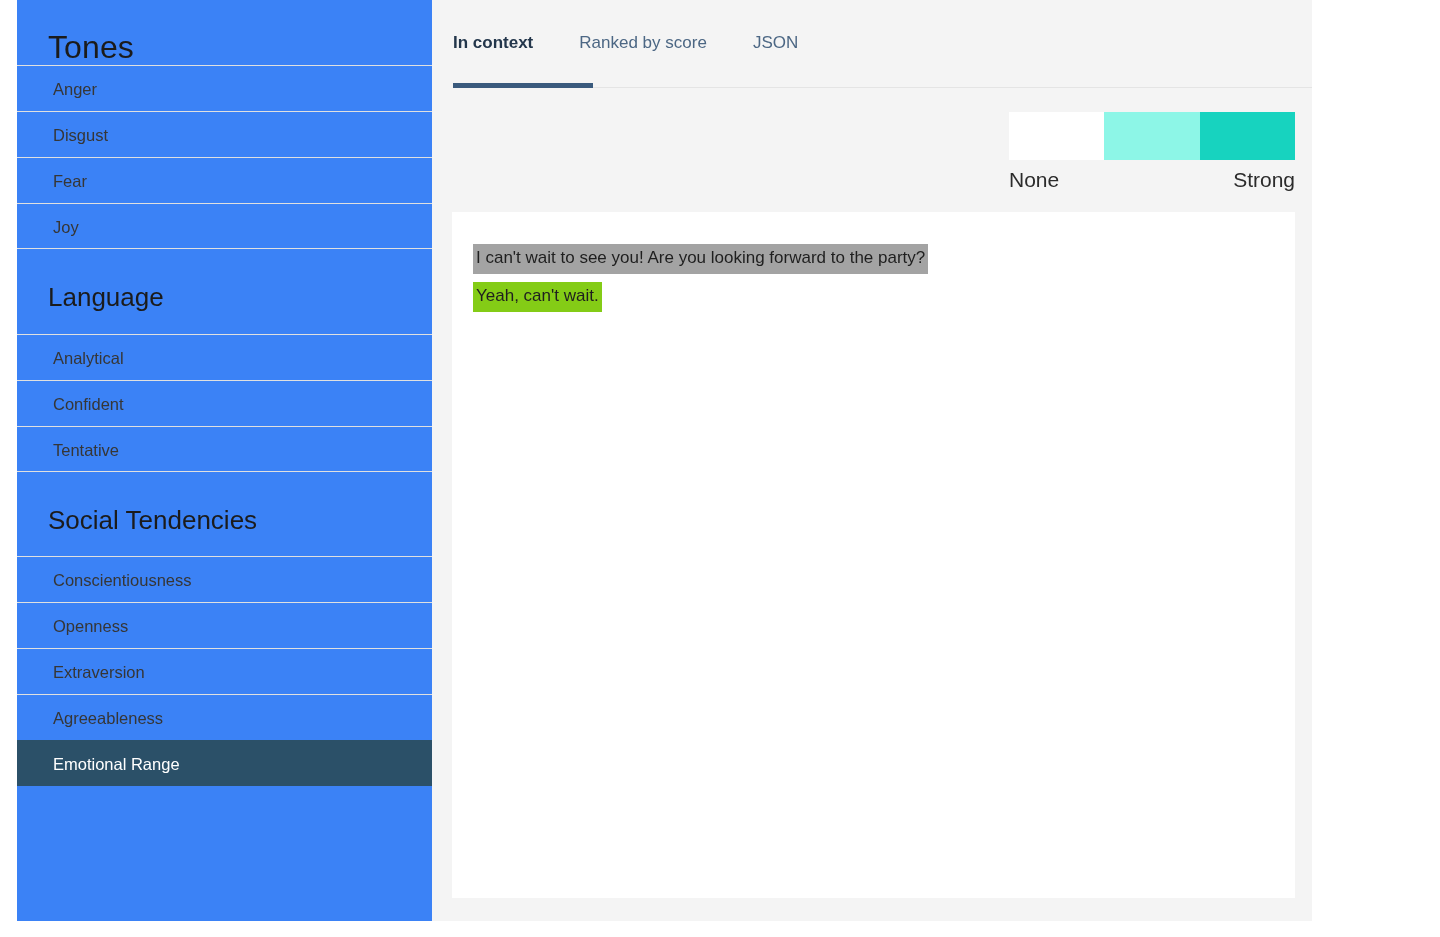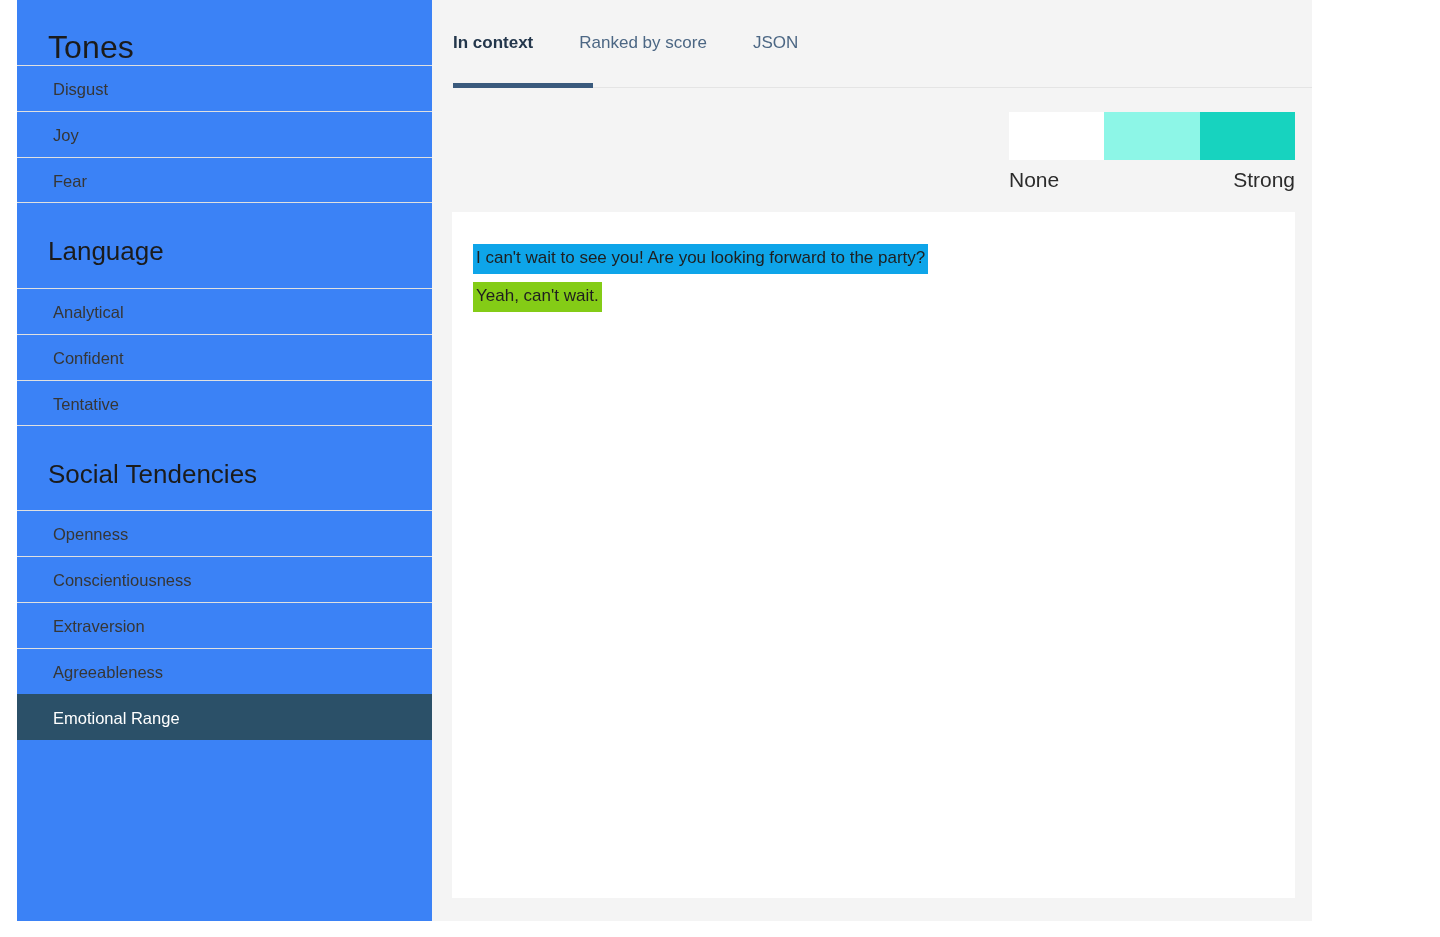--- a/index.html
+++ b/index.html
@@ -177,36 +177,37 @@
 </style>
 <style>.tab.active::after{background:#3a5a7d;}</style></head>
 <body>
 
 <div class="app">
 
   <aside class="sidebar">
     <div class="sidebar-title">Tones</div>
 
     <ul class="tone-list">
+      <li class="tone-item">Anger</li>
       <li class="tone-item">Disgust</li>
+      <li class="tone-item">Fear</li>
       <li class="tone-item">Joy</li>
-      <li class="tone-item">Fear</li>
     </ul>
 
     <div class="section-head spaced">Language</div>
     <ul class="tone-list">
       <li class="tone-item">Analytical</li>
       <li class="tone-item">Confident</li>
       <li class="tone-item">Tentative</li>
     </ul>
 
     <div class="section-head spaced">Social Tendencies</div>
     <ul class="tone-list">
+      <li class="tone-item">Conscientiousness</li>
       <li class="tone-item">Openness</li>
-      <li class="tone-item">Conscientiousness</li>
       <li class="tone-item">Extraversion</li>
       <li class="tone-item">Agreeableness</li>
       <li class="tone-item selected" style="background: rgb(43, 80, 104); border-top-color: rgb(43, 80, 104); border-bottom-color: rgb(43, 80, 104);">Emotional Range</li>
     </ul>
   </aside>
 
   <section class="main">
 
     <div class="tabs">
       <div class="tab-strip">
@@ -224,21 +225,21 @@
       </div>
       <div class="legend-labels">
         <span>None</span>
         <span>Strong</span>
       </div>
     </div>
 
     <div class="content-card">
       <div class="sentence-block">
         <div class="sentence-row">
-          <span class="sentence" style="background: #0ea5e9;">I can't wait to see you! Are you looking forward to the party?</span>
+          <span class="sentence" style="background: #a3a3a3;">I can't wait to see you! Are you looking forward to the party?</span>
         </div>
         <div class="sentence-row">
           <span class="sentence" style="background: #84cc16; text-align: center;">Yeah, can't wait.</span>
         </div>
       </div>
     </div>
 
   </section>
 </div>
 

